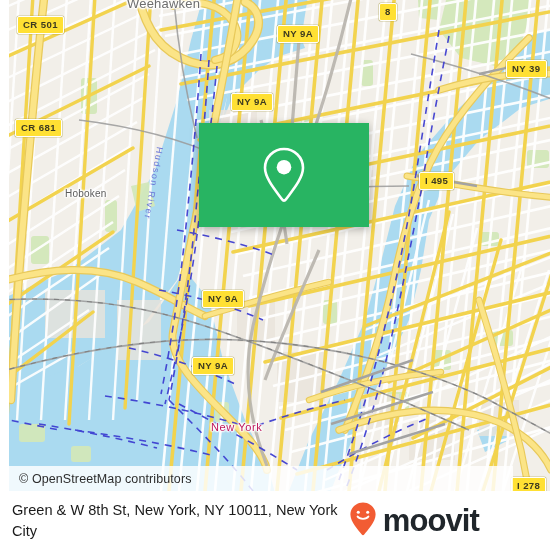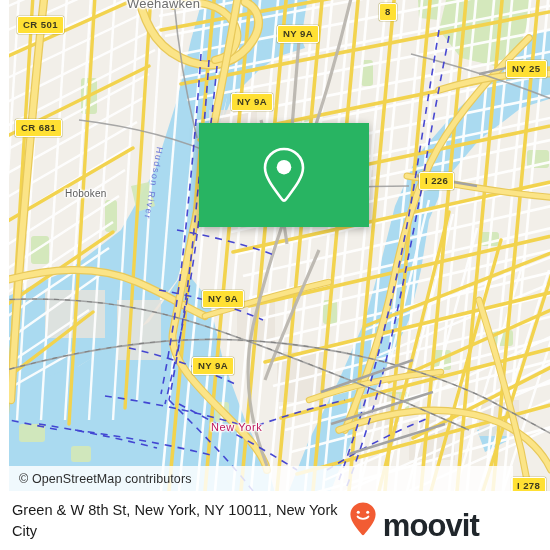--- a/index.html
+++ b/index.html
@@ -111,21 +111,21 @@
     flex: 1 1 auto;
     font-size: 14.6px;
     line-height: 21px;
     color: #1b1b1b;
     padding-right: 8px;
     max-width: 395px;
   }
   #brand {
     flex: 0 0 auto;
     display: flex;
-    align-items: flex-end;
+    align-items: center;
     gap: 6px;
     padding-right: 6px;
   }
   #brand .pin { display:block; }
   #brand .word {
     font-size: 31px;
     font-weight: 700;
     color: #20262b;
     letter-spacing: -0.9px;
     line-height: 31px;
@@ -478,24 +478,24 @@
 
     <div class="place town" style="left:56px; top:188px;">Hoboken</div>
 
     <div class="place city-major" style="left:202px; top:421px;">New York</div>
 
     <div class="place water" style="left:156px; top:148px; transform: rotate(100deg); transform-origin: 0 0;">Hudson River</div>
 
     <div class="shield" style="left:8px; top:16px;">CR 501</div>
     <div class="shield" style="left:268px; top:25px;">NY 9A</div>
     <div class="shield" style="left:370px; top:3px;">8</div>
-    <div class="shield" style="left:497px; top:60px;">NY 25</div>
+    <div class="shield" style="left:497px; top:60px;">NY 39</div>
     <div class="shield" style="left:222px; top:93px;">NY 9A</div>
     <div class="shield" style="left:6px; top:119px;">CR 681</div>
-    <div class="shield" style="left:410px; top:172px;">I 226</div>
+    <div class="shield" style="left:410px; top:172px;">I 495</div>
     <div class="shield" style="left:193px; top:290px;">NY 9A</div>
     <div class="shield" style="left:183px; top:357px;">NY 9A</div>
     <div class="shield" style="left:502px; top:477px;">I 278</div>
 
     <div id="attribution">
       <span class="txt">© OpenStreetMap contributors</span>
     </div>
 
     <div id="popup">
       <div id="popup-image">

